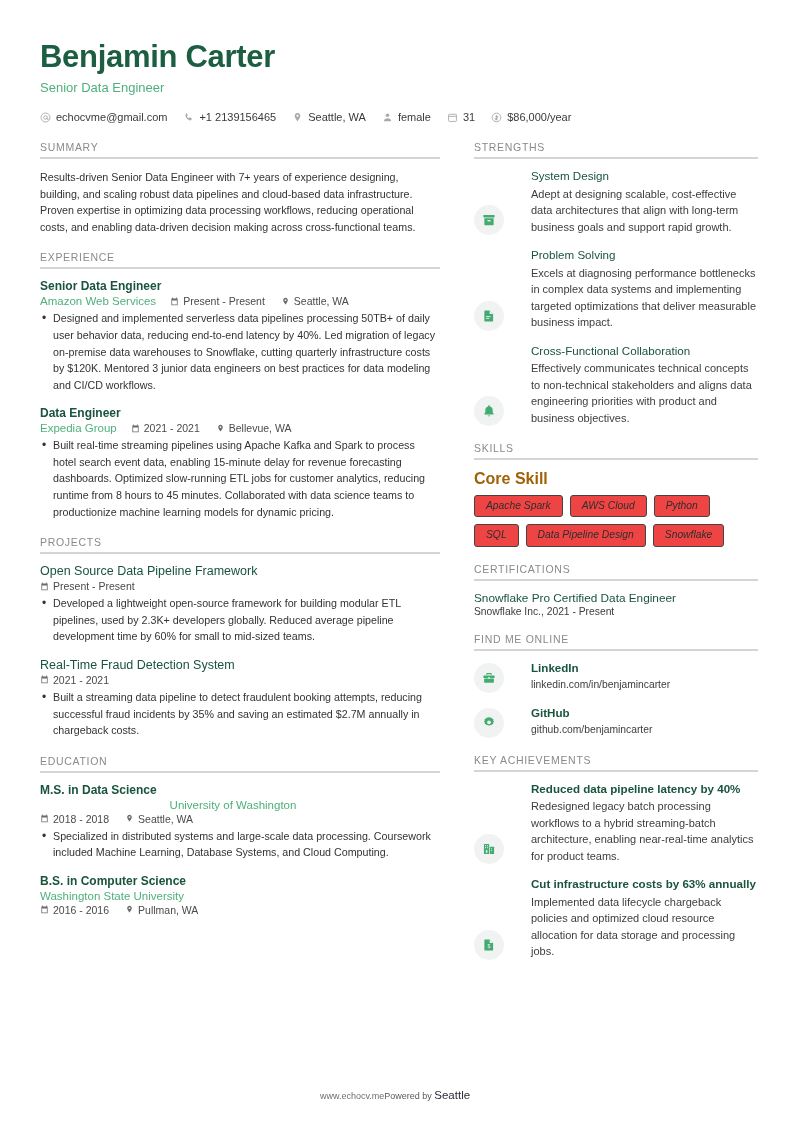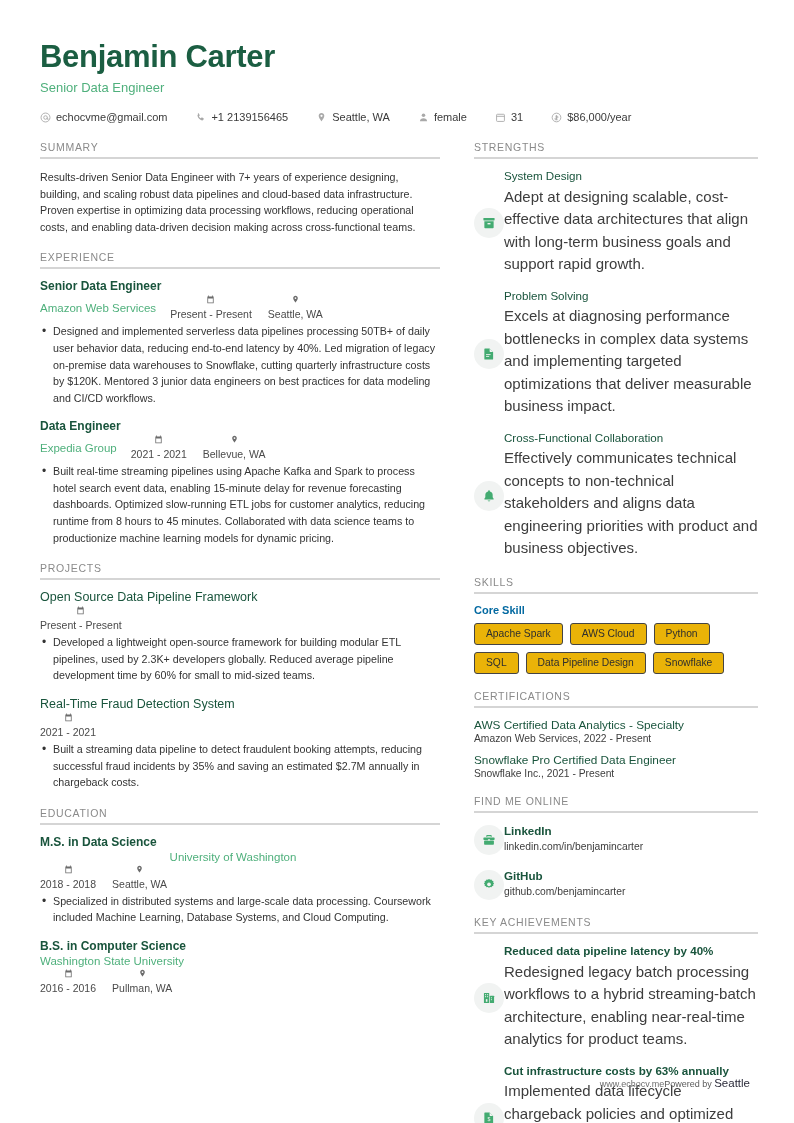--- a/index.html
+++ b/index.html
@@ -42,21 +42,21 @@
     align-items: center;
     gap: 0px;
     font-size: 11px;
     color: #3a3a3a;
     margin-bottom: 18px;
   }
   .contact-item {
     display: inline-flex;
     align-items: center;
     gap: 5px;
-    margin-right: 28px;
+    margin-right: 16px;
     white-space: nowrap;
   }
   .contact-item .ci-ico {
     display: inline-flex;
     align-items: center;
     justify-content: center;
     width: 11px;
     height: 11px;
     color: #a9a9a9;
     flex: 0 0 auto;
@@ -118,21 +118,20 @@
     font-size: 11.5px;
     margin-right: 14px;
   }
   .meta-chip {
     display: inline-flex;
     align-items: center;
     gap: 4px;
     margin-right: 16px;
     color: #4a4a4a;
     white-space: nowrap;
-    flex-direction: column;
   }
   .meta-chip .m-ico {
     width: 9px; height: 9px;
     display: inline-flex; align-items: center; justify-content: center;
     color: #6b6b6b;
   }
   .meta-chip .m-ico svg { display:block; }
 
   ul.bullets {
     margin: 2px 0 0 0;
@@ -151,23 +150,23 @@
     position: absolute;
     left: -11px;
     top: -1px;
     color: #333333;
     font-size: 12px;
   }
 
   
   .icon-row {
     display: flex;
-    gap: 0;
+    gap: 27px;
     margin-bottom: 13px;
-    align-items: center;
+    align-items: flex-end;
   }
   .icon-row:last-child { margin-bottom: 0; }
   .icon-bubble {
     width: 30px; height: 30px;
     border-radius: 50%;
     background: #f1f3f2;
     display: flex;
     align-items: center;
     justify-content: center;
     flex: 0 0 30px;
@@ -177,69 +176,70 @@
   .icon-row .ir-body { flex: 1 1 auto; min-width: 0; }
   .ir-title {
     font-size: 11.6px;
     color: #19543c;
     font-weight: normal;
     margin-bottom: 2px;
     line-height: 1.25;
   }
   .ir-title.bold { font-weight: bold; }
   .ir-desc {
-    font-size: 15px;
+    font-size: 11px;
     line-height: 1.5;
     color: #3d3d3d;
   }
   .ir-sub {
     font-size: 10.3px;
     color: #3d3d3d;
     line-height: 1.45;
   }
 
   
   .skill-group-title {
-    font-size: 11px;
-    color: #0369a1;
+    font-size: 16px;
+    color: #a16207;
     font-weight: bold;
     margin-bottom: 7px;
   }
   .tags { display: flex; flex-wrap: wrap; gap: 7px; }
   .tag {
     border: 1px solid #444444;
     border-radius: 3px;
     padding: 4px 11px;
     font-size: 10.3px;
     color: #2e2e2e;
-    background: #eab308;
+    background: #ef4444;
     line-height: 1.2;
+    font-style: italic;
   }
 
   
   .cert { margin-bottom: 9px; }
   .cert:last-child { margin-bottom: 0; }
   .cert-title {
     font-size: 11.8px;
     color: #19543c;
     margin-bottom: 1px;
   }
   .cert-sub {
     font-size: 10.3px;
     color: #3d3d3d;
   }
 
   
   .footer {
     position: absolute;
     left: 40px;
     right: 36px;
-    bottom: 34px;
+    bottom: 22px;
     display: flex;
-    justify-content: flex-end;
+    justify-content: center;
     align-items: baseline;
     font-size: 9px;
     color: #6f6f6f;
   }
   .footer .brand { font-size: 9px; color: #5a5a5a; }
   .footer .brand b { font-size: 11.5px; color: #2b2b3a; font-weight: normal; }
 </style>
 </head>
 <body>
 
@@ -533,24 +533,20 @@
           <span class="tag">Python</span>
           <span class="tag">SQL</span>
           <span class="tag">Data Pipeline Design</span>
           <span class="tag">Snowflake</span>
         </div>
       </div>
 
       <div class="section">
         <div class="sec-title">CERTIFICATIONS</div>
         <div class="sec-rule"></div>
-        <div class="cert">
-          <div class="cert-title">AWS Certified Data Analytics - Specialty</div>
-          <div class="cert-sub">Amazon Web Services, 2022 - Present</div>
-        </div>
         <div class="cert">
           <div class="cert-title">Snowflake Pro Certified Data Engineer</div>
           <div class="cert-sub">Snowflake Inc., 2021 - Present</div>
         </div>
       </div>
 
       <div class="section">
         <div class="sec-title">FIND ME ONLINE</div>
         <div class="sec-rule"></div>
 

